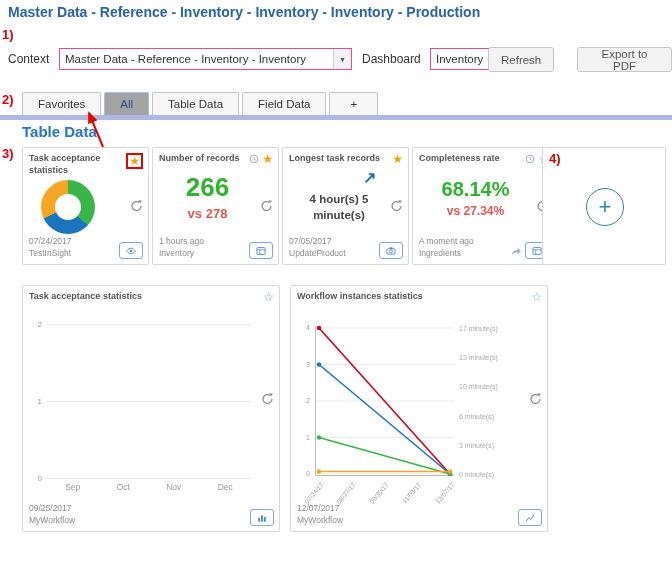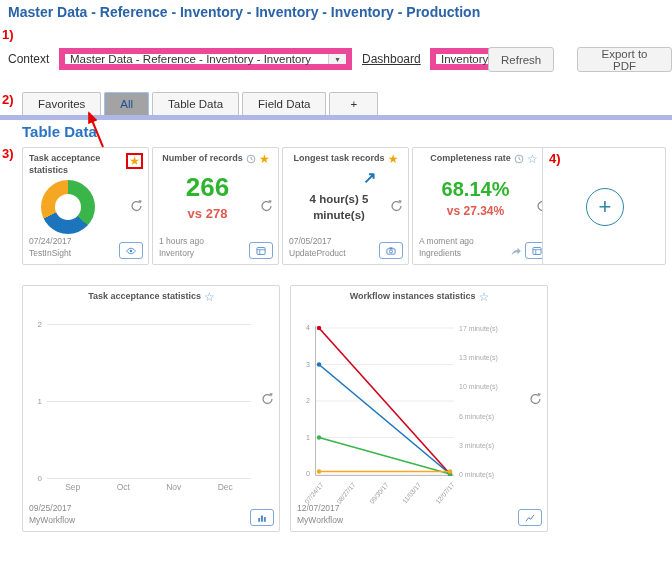--- a/index.html
+++ b/index.html
@@ -5,22 +5,22 @@
   html,body{margin:0;padding:0;background:#fff;}
   .page{position:relative;width:672px;height:576px;background:#fff;font-family:"Liberation Sans",sans-serif;overflow:hidden;}
   .page-title{position:absolute;left:8px;top:4px;font-size:14px;font-weight:bold;color:#2a63a8;}
   .annot{position:absolute;color:#e60000;font-weight:bold;font-size:13px;}
   .annot-1{left:2px;top:27px;}
   .annot-2{left:2px;top:92px;}
   .annot-3{left:2px;top:146px;}
   .annot-4{left:549px;top:151px;z-index:6;}
   .ctx-label{position:absolute;font-size:12px;color:#333;}
   .lbl-context{left:8px;top:52px;}
-  .lbl-dashboard{left:362px;top:52px;text-decoration:underline;}
-  .select{position:absolute;height:22px;background:#fff;border:6px solid #ec4899;display:flex;align-items:center;box-sizing:border-box;}
+  .lbl-dashboard{left:362px;top:52px;}
+  .select{position:absolute;height:22px;background:#fff;border:1px solid #ec4899;display:flex;align-items:center;box-sizing:border-box;}
   .select-context{left:59px;top:48px;width:293px;}
   .select-dashboard{left:430px;top:48px;width:89px;}
   .select-value{flex:1;font-size:11.5px;color:#333;padding:0 5px;white-space:nowrap;overflow:hidden;}
   .select-arrow{width:17px;align-self:stretch;border-left:1px solid #d0d0d0;background:#f3f3f3;display:flex;align-items:center;justify-content:center;font-size:8px;color:#555;}
   .btn{position:absolute;height:25px;background:#f3f3f3;border:1px solid #c6c6c6;border-radius:3px;font-size:11.5px;color:#555;font-family:inherit;padding:0 12px;cursor:pointer;}
   .btn-refresh{left:488px;top:47px;}
   .btn-export{left:577px;top:47px;}
   .tabs{position:absolute;left:22px;top:92px;display:flex;gap:3px;}
   .tab{height:23px;display:flex;align-items:center;padding:0 15px;background:#f6f6f6;border:1px solid #c3c3c3;border-bottom:none;border-radius:2px 2px 0 0;font-size:11.5px;color:#333;box-sizing:border-box;cursor:pointer;}
   .tab.active{background:#a3a3a3;border-color:#9cc3ee;color:#1d4f92;}
@@ -29,21 +29,21 @@
   .section-title{position:absolute;left:22px;top:123px;font-size:15px;font-weight:bold;color:#2a74c4;}
   .red-arrow{position:absolute;left:82px;top:107px;z-index:7;}
   .card{position:absolute;background:#fff;border:1px solid #d8d8d8;border-radius:2px;box-sizing:border-box;}
   .c1{left:22px;top:147px;width:127px;height:118px;}
   .c2{left:152px;top:147px;width:127px;height:118px;}
   .c3{left:282px;top:147px;width:127px;height:118px;}
   .c4{left:412px;top:147px;width:143px;height:118px;}
   .c5{left:542px;top:147px;width:124px;height:118px;}
   .cA{left:22px;top:285px;width:258px;height:247px;}
   .cB{left:290px;top:285px;width:258px;height:247px;}
-  .card-head{position:absolute;left:6px;top:5px;right:5px;display:flex;justify-content:center;align-items:flex-start;gap:3px;}
+  .card-head{position:absolute;left:6px;top:5px;right:5px;display:flex;justify-content:space-between;align-items:flex-start;gap:3px;}
   .card-title{font-size:9px;font-weight:bold;color:#555;line-height:1.3;}
   .head-icons{display:flex;align-items:center;gap:3px;flex-shrink:0;}
   .star{font-size:12px;line-height:1;cursor:pointer;}
   .star.filled{color:#f0a500;}
   .star.outline{color:#7da7d9;}
   .red-box{border:2px solid #e60000;display:inline-flex;padding:0 1px;}
   .ic{width:11px;height:11px;display:block;}
   .ic-clock{width:10px;height:10px;color:#9aa7b5;}
   .card-refresh{position:absolute;right:5px;top:50%;transform:translateY(-50%);color:#8f8f8f;cursor:pointer;}
   .card-refresh .ic{width:13px;height:13px;}

